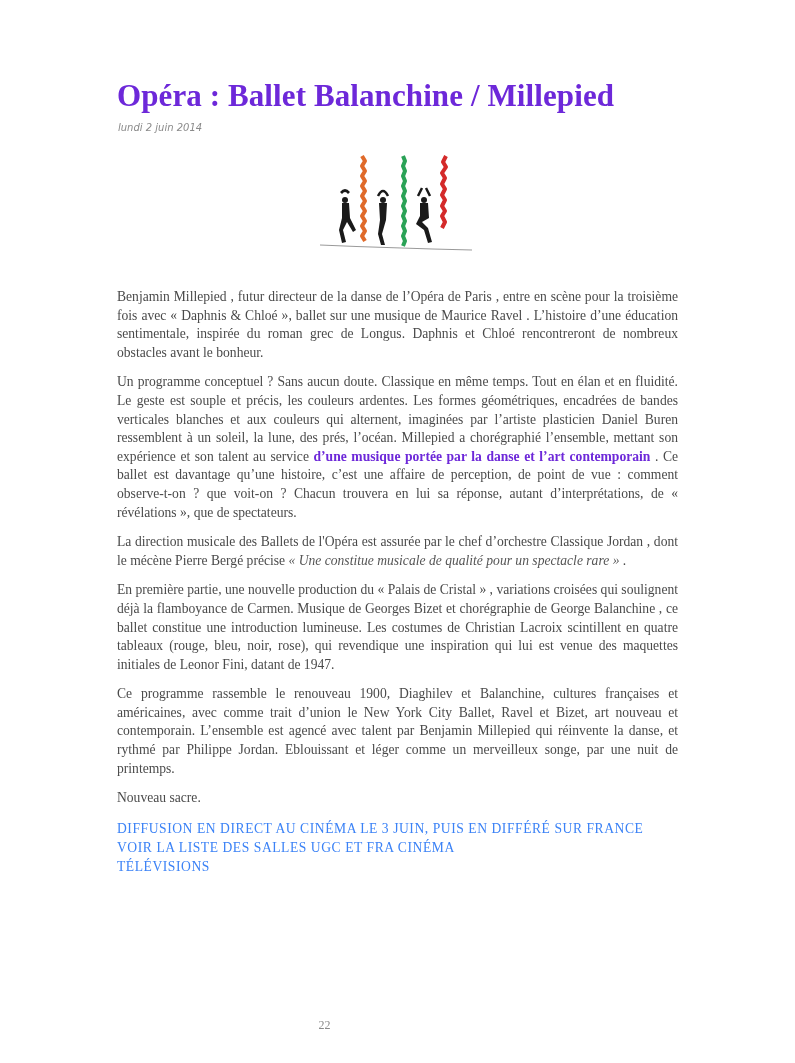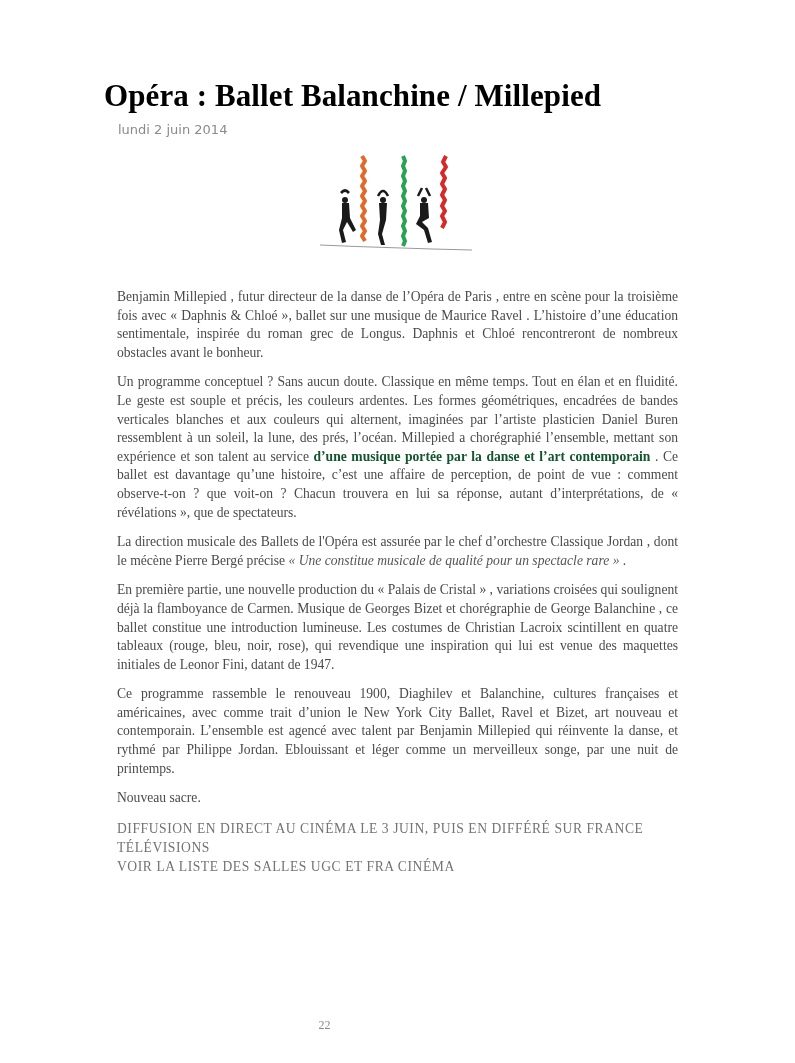--- a/index.html
+++ b/index.html
@@ -8,36 +8,37 @@
       background: #ffffff;
     }
     body {
       width: 795px;
       height: 1063px;
       position: relative;
       overflow: hidden;
     }
     .title {
       position: absolute;
-      left: 104px;
+      left: 117px;
       top: 78px;
       margin: 0;
       font-family: "Liberation Serif", serif;
       font-weight: bold;
       font-size: 31px;
-      color: #000000;
+      color: #6d28d9;
       white-space: nowrap;
       letter-spacing: 0.1px;
     }
     .date {
       position: absolute;
       left: 118px;
       top: 122px;
       font-family: "DejaVu Sans", sans-serif;
-      font-size: 13px;
+      font-style: italic;
+      font-size: 10px;
       color: #8a8a8a;
       white-space: nowrap;
     }
     .figure {
       position: absolute;
       left: 312px;
       top: 150px;
       width: 168px;
       height: 106px;
     }
@@ -54,27 +55,27 @@
     }
     .body-text p {
       margin: 8px 0 11px 0;
     }
     .body-text .quote {
       font-style: italic;
       color: #555;
     }
     .body-text .strong {
       font-weight: bold;
-      color: #14532d;
+      color: #6d28d9;
     }
     .caps {
       font-family: "Liberation Serif", serif;
       font-size: 13.6px;
       line-height: 19px;
-      color: #737373;
+      color: #3b82f6;
       letter-spacing: 0.55px;
       text-align: left;
     }
     .caps div {
       white-space: nowrap;
     }
     .page-number {
       position: absolute;
       left: 0;
       width: 649px;
@@ -124,18 +125,18 @@
 
 <div class="body-text">
   <p>Benjamin Millepied , futur directeur de la danse de l’Opéra de Paris , entre en scène pour la troisième fois avec « Daphnis &amp; Chloé », ballet sur une musique de Maurice Ravel . L’histoire d’une éducation sentimentale, inspirée du roman grec de Longus. Daphnis et Chloé rencontreront de nombreux obstacles avant le bonheur.</p>
   <p><span> Un programme conceptuel ? Sans aucun doute. Classique en même temps. Tout en élan et en fluidité. Le geste est souple et précis, les couleurs ardentes. Les formes géométriques, encadrées de bandes verticales blanches et aux couleurs qui alternent, imaginées par l’artiste plasticien Daniel Buren ressemblent à un soleil, la lune, des prés, l’océan. Millepied a chorégraphié l’ensemble, mettant son expérience et son talent au service </span><span class="strong">d’une musique portée par la danse et l’art contemporain</span><span> . Ce ballet est davantage qu’une histoire, c’est une affaire de perception, de point de vue : comment observe-t-on ? que voit-on ? Chacun trouvera en lui sa réponse, autant d’interprétations, de « révélations », que de spectateurs.</span></p>
   <p><span>La direction musicale des Ballets de l'Opéra est assurée par le chef d’orchestre Classique Jordan , dont le mécène Pierre Bergé précise </span><span class="quote">« Une constitue musicale de qualité pour un spectacle rare »</span><span> .</span></p>
   <p>En première partie, une nouvelle production du « Palais de Cristal » , variations croisées qui soulignent déjà la flamboyance de Carmen. Musique de Georges Bizet et chorégraphie de George Balanchine , ce ballet constitue une introduction lumineuse. Les costumes de Christian Lacroix scintillent en quatre tableaux (rouge, bleu, noir, rose), qui revendique une inspiration qui lui est venue des maquettes initiales de Leonor Fini, datant de 1947.</p>
   <p>Ce programme rassemble le renouveau 1900, Diaghilev et Balanchine, cultures françaises et américaines, avec comme trait d’union le New York City Ballet, Ravel et Bizet, art nouveau et contemporain. L’ensemble est agencé avec talent par Benjamin Millepied qui réinvente la danse, et rythmé par Philippe Jordan. Eblouissant et léger comme un merveilleux songe, par une nuit de printemps.</p>
   <p>Nouveau sacre.</p>
   <div class="caps">
     <div>DIFFUSION EN DIRECT AU CINÉMA LE 3 JUIN, PUIS EN DIFFÉRÉ SUR FRANCE</div>
+    <div>VOIR LA LISTE DES SALLES UGC ET FRA CINÉMA</div>
     <div>TÉLÉVISIONS</div>
-    <div>VOIR LA LISTE DES SALLES UGC ET FRA CINÉMA</div>
   </div>
 </div>
 
 <div class="page-number">22</div>
 
 </body></html>

